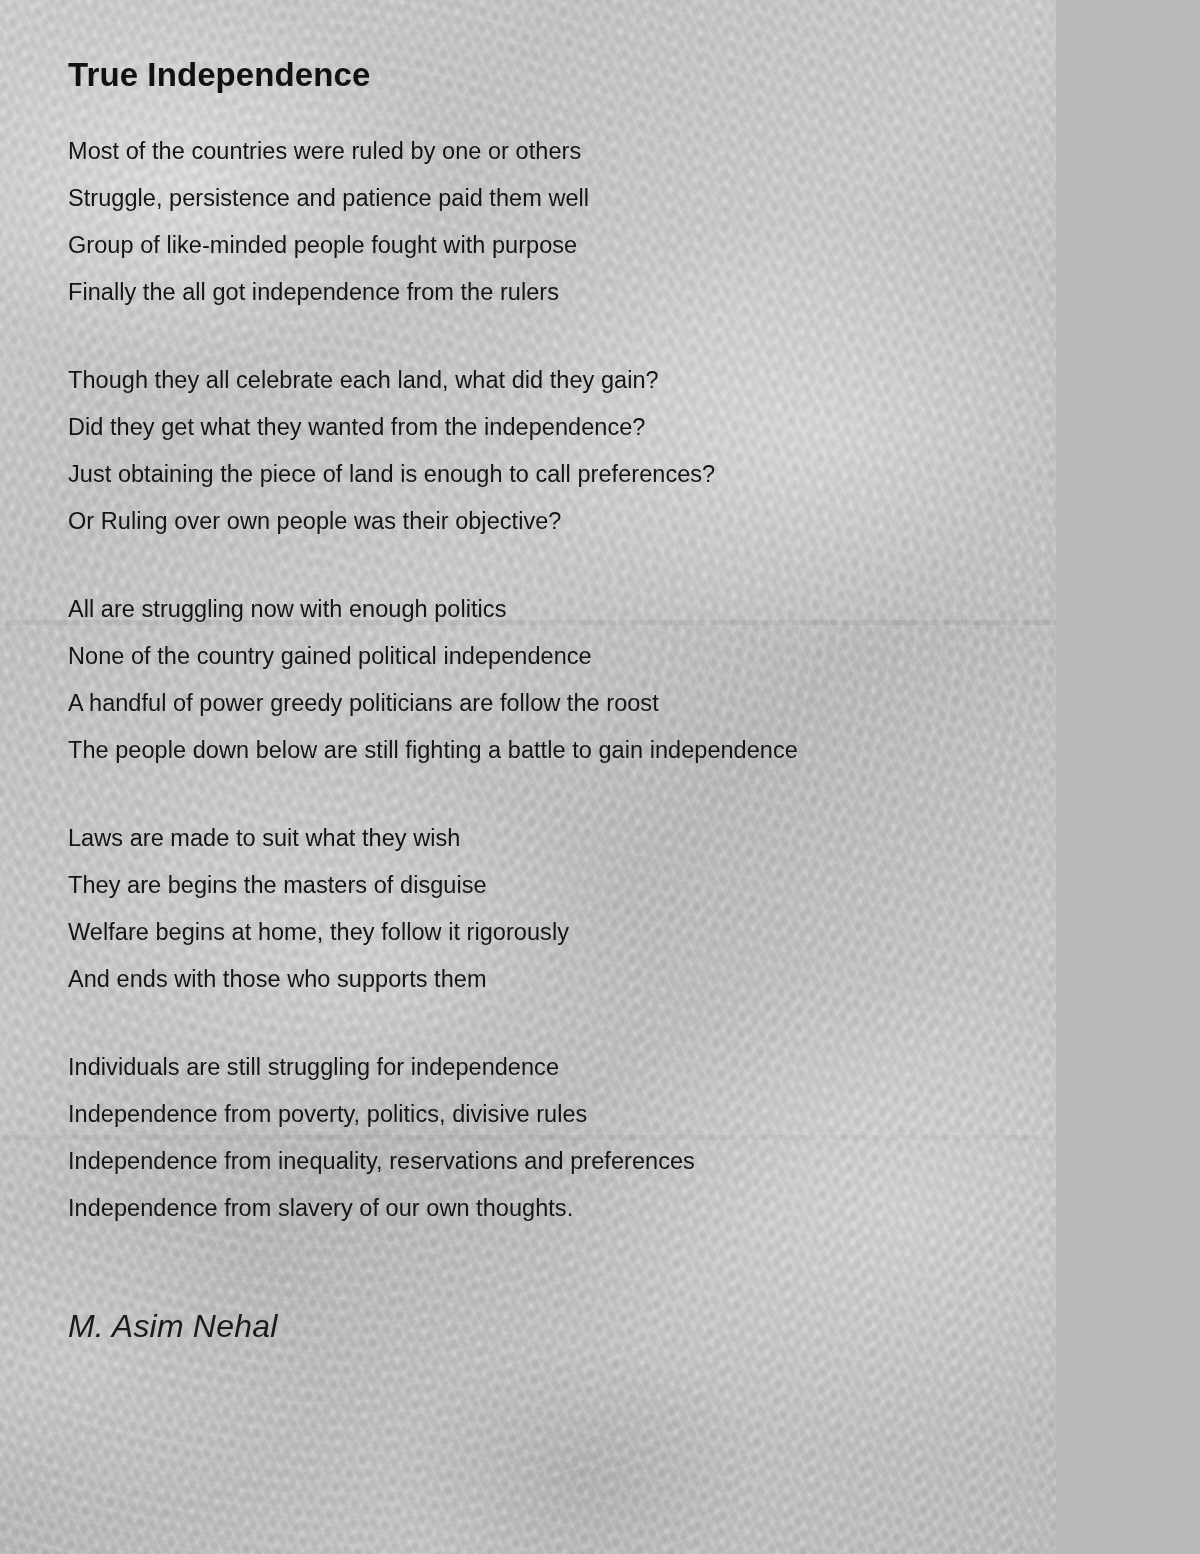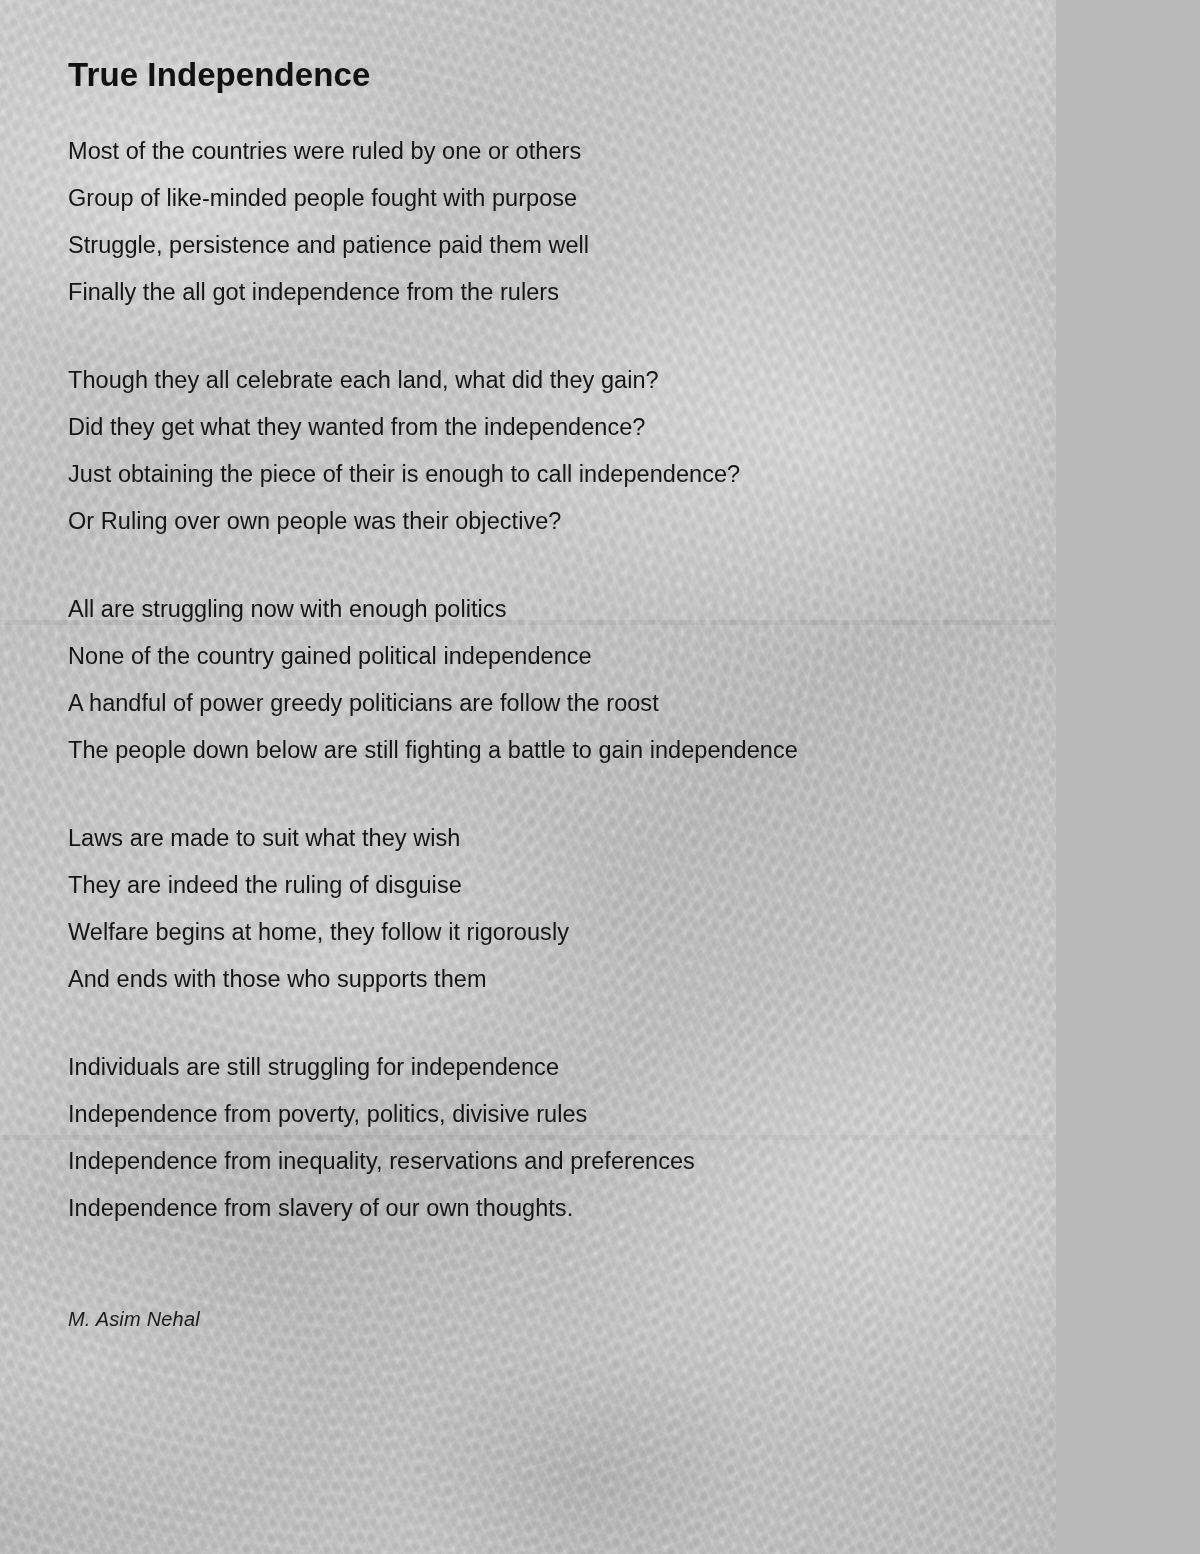--- a/index.html
+++ b/index.html
@@ -87,63 +87,63 @@
     font-size: 23.5px;
     font-weight: normal;
     color: #141414;
     line-height: 47px;
     white-space: nowrap;
     letter-spacing: 0.05px;
   }
 
   .author {
     margin-top: 76px;
-    font-size: 20px;
+    font-size: 32px;
     font-style: italic;
     color: #1a1a1a;
     letter-spacing: 0.2px;
   }
 </style>
 </head>
 <body>
 
 <div class="page">
   <div class="texture"></div>
   <div class="texture2"></div>
   <div class="band band-a"></div>
   <div class="band band-b"></div>
   <div class="band band-c"></div>
 
   <div class="content">
     <h1 class="poem-title">True Independence</h1>
 
     <div class="stanza">
       <div class="line">Most of the countries were ruled by one or others</div>
+      <div class="line">Struggle, persistence and patience paid them well</div>
       <div class="line">Group of like-minded people fought with purpose</div>
-      <div class="line">Struggle, persistence and patience paid them well</div>
       <div class="line">Finally the all got independence from the rulers</div>
     </div>
 
     <div class="stanza">
       <div class="line">Though they all celebrate each land, what did they gain?</div>
       <div class="line">Did they get what they wanted from the independence?</div>
-      <div class="line">Just obtaining the piece of their is enough to call independence?</div>
+      <div class="line">Just obtaining the piece of land is enough to call preferences?</div>
       <div class="line">Or Ruling over own people was their objective?</div>
     </div>
 
     <div class="stanza">
       <div class="line">All are struggling now with enough politics</div>
       <div class="line">None of the country gained political independence</div>
       <div class="line">A handful of power greedy politicians are follow the roost</div>
       <div class="line">The people down below are still fighting a battle to gain independence</div>
     </div>
 
     <div class="stanza">
       <div class="line">Laws are made to suit what they wish</div>
-      <div class="line">They are indeed the ruling of disguise</div>
+      <div class="line">They are begins the masters of disguise</div>
       <div class="line">Welfare begins at home, they follow it rigorously</div>
       <div class="line">And ends with those who supports them</div>
     </div>
 
     <div class="stanza">
       <div class="line">Individuals are still struggling for independence</div>
       <div class="line">Independence from poverty, politics, divisive rules</div>
       <div class="line">Independence from inequality, reservations and preferences</div>
       <div class="line">Independence from slavery of our own thoughts.</div>
     </div>

